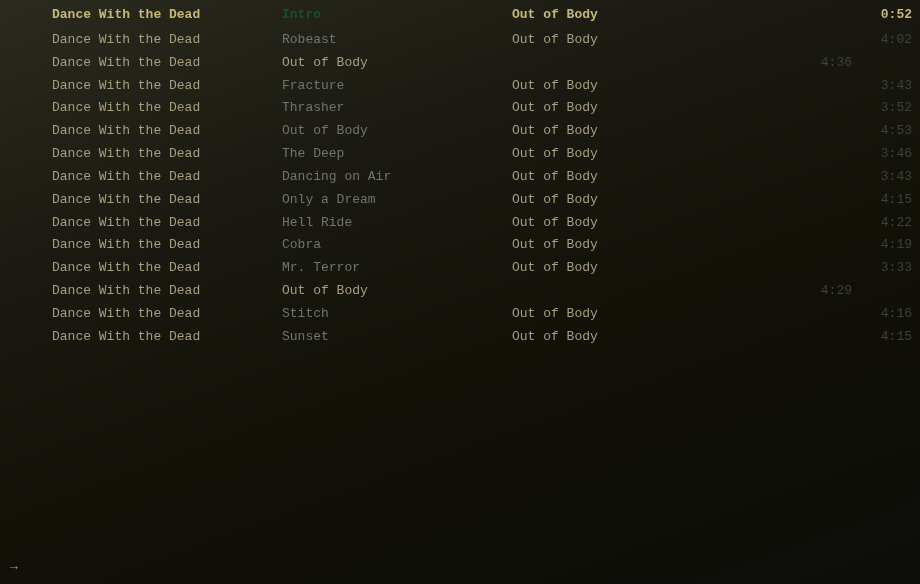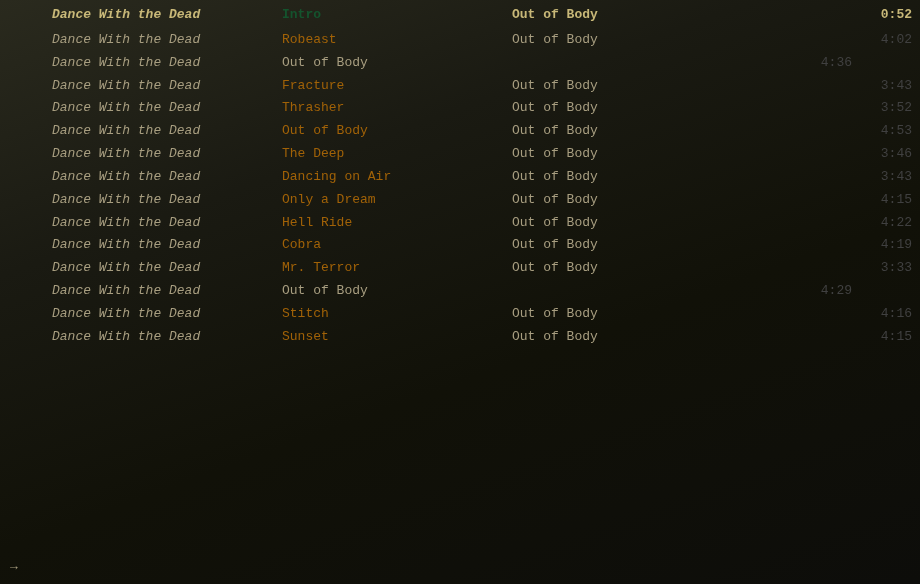--- a/index.html
+++ b/index.html
@@ -31,22 +31,22 @@
       line-height: 1.45;
       cursor: default;
     }
 
     .track-row.header {
       color: #c8b878;
       font-weight: bold;
       padding-bottom: 4px;
     }
 
-    .col-artist { color: #a89e80; font-style: italic; }
-    .col-title  { color: #a16207; }
+    .col-artist { color: #a89e80; }
+    .col-title  { color: #737373; }
     .col-album  { color: #a89e80; }
     .col-spacer {}
     .col-duration { text-align: right; color: #404040; }
 
     .header .col-artist { color: #c8b878; }
     .header .col-title  { color: #14532d; }
     .header .col-album  { color: #c8b878; }
     .header .col-duration { color: #c8b878; text-align: right; }
 
     .arrow-indicator {

